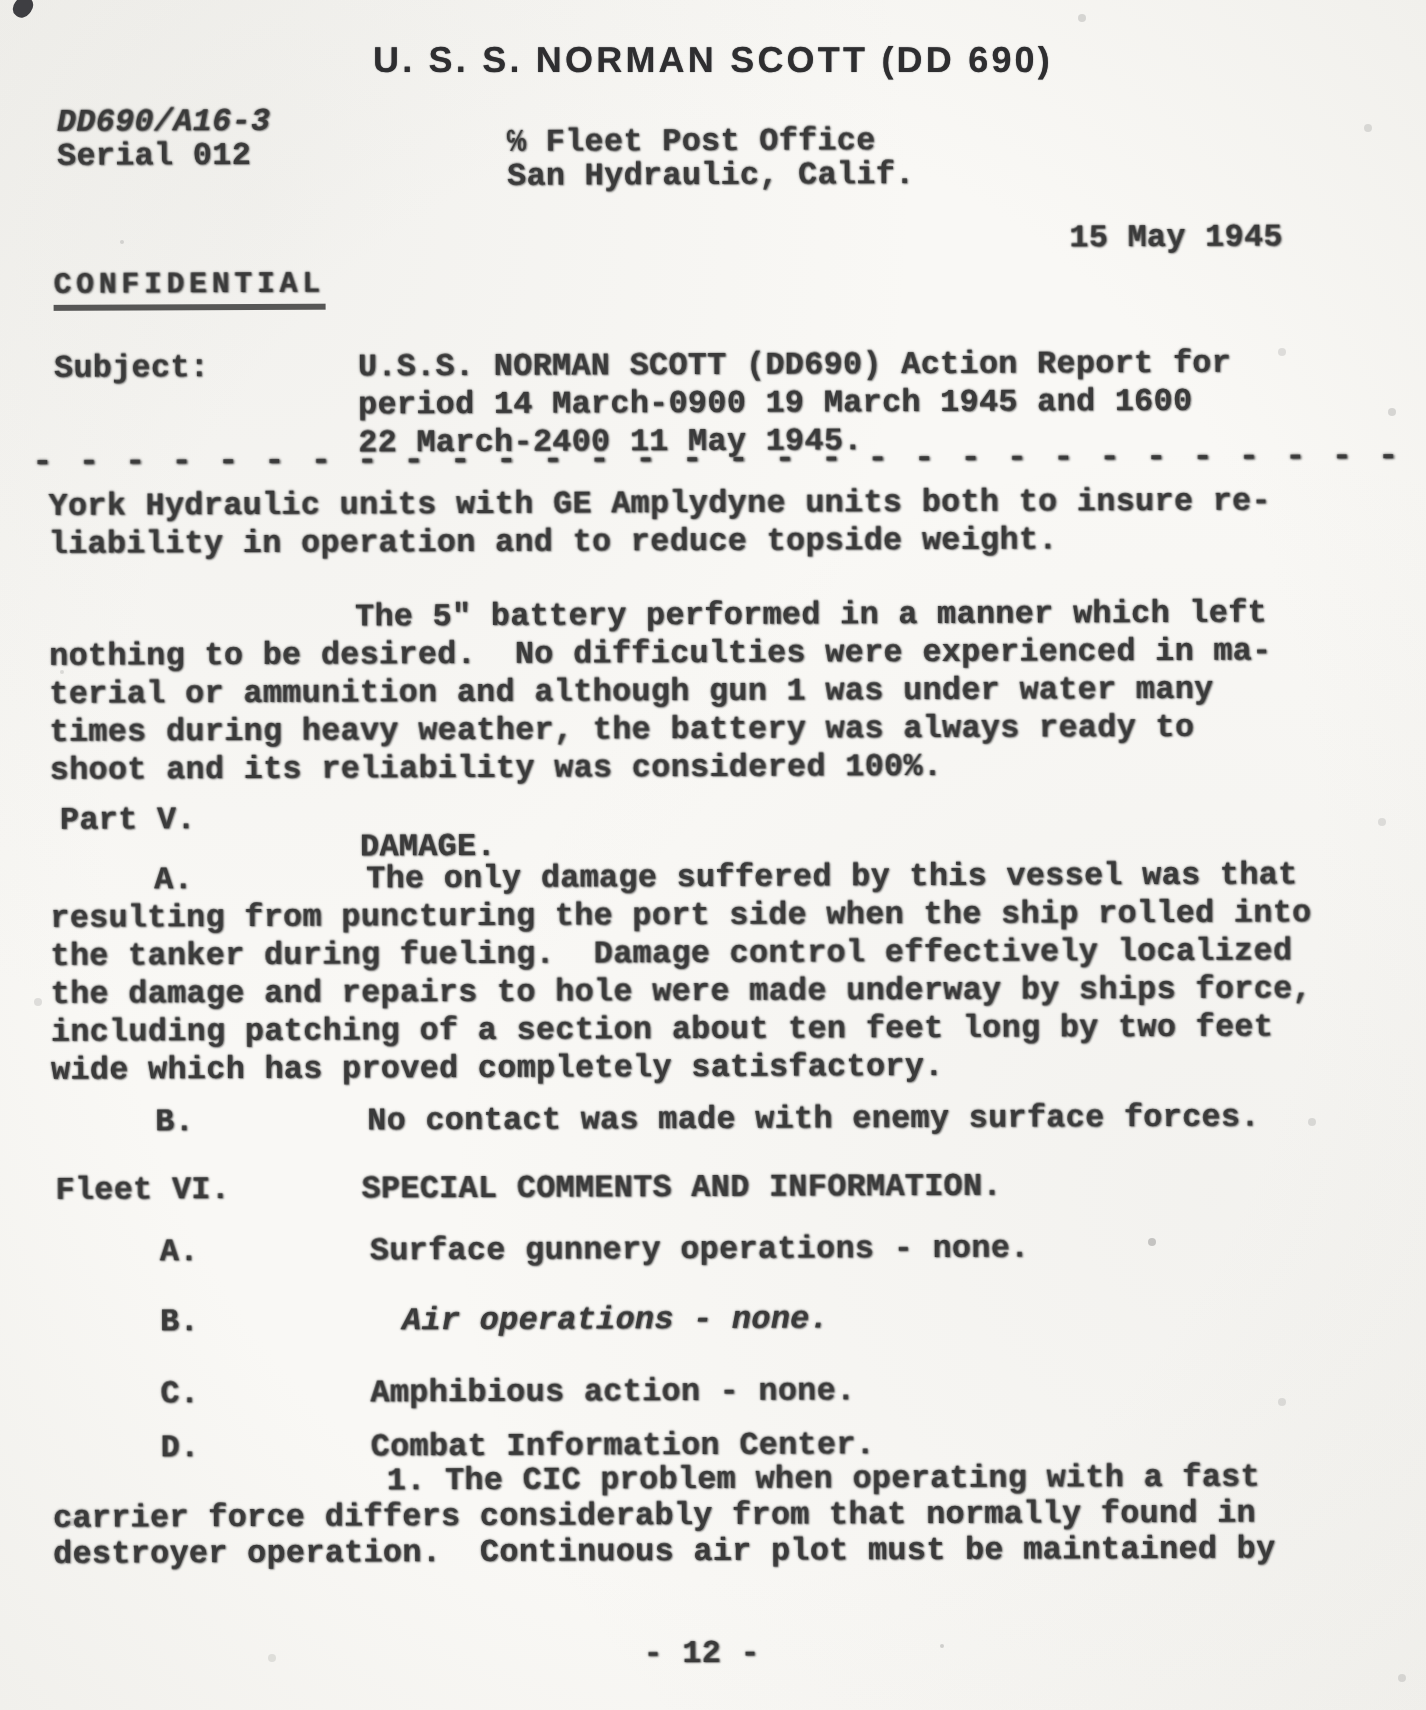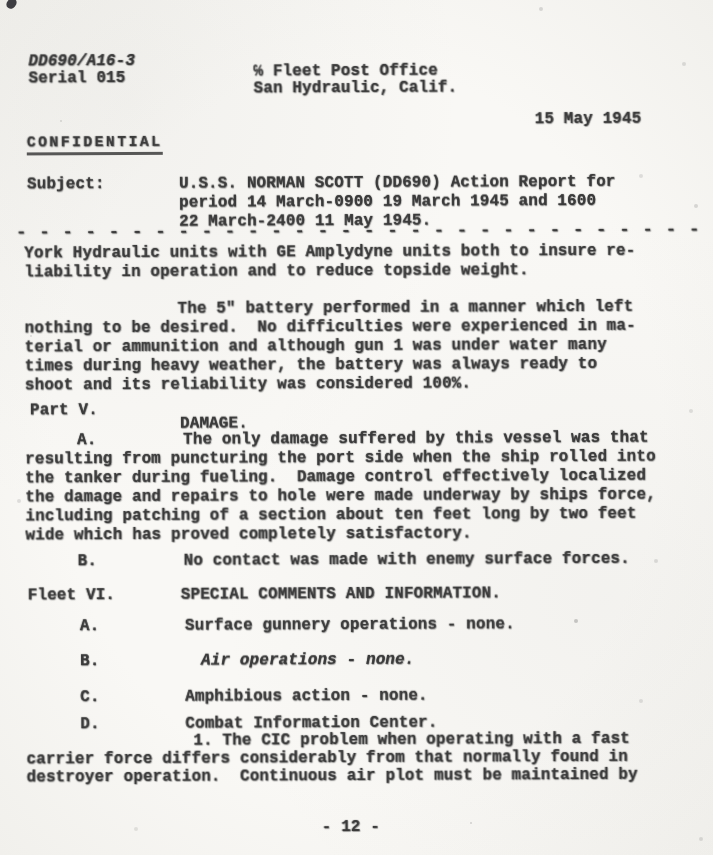--- a/index.html
+++ b/index.html
@@ -83,25 +83,26 @@
   }
 </style>
 </head>
 <body>
 
 <div class="page">
 
   <div class="corner-mark"></div>
   <div class="speckles"></div>
 
+  <div class="print-title">U. S. S. NORMAN SCOTT (DD 690)</div>
 
   <div class="typed">
 
     <div class="mono-line" style="left:30px;top:51px;font-style:italic;">DD690/A16-3</div>
-    <div class="mono-line" style="left:30px;top:68px;">Serial 015</div>
+    <div class="mono-line" style="left:30px;top:68px;">Serial 012</div>
 
     <div class="mono-line" style="left:255px;top:62px;">℅ Fleet Post Office</div>
     <div class="mono-line" style="left:255px;top:79px;">San Hydraulic, Calif.</div>
 
     <div class="mono-line" style="left:536px;top:111px;">15 May 1945</div>
 
     <div class="mono-line conf" style="left:28px;top:133px;">CONFIDENTIAL</div>
 
     <div class="mono-line" style="left:28px;top:174px;">Subject:</div>
     <div class="mono-line" style="left:180px;top:174px;">U.S.S. NORMAN SCOTT (DD690) Action Report for</div>

